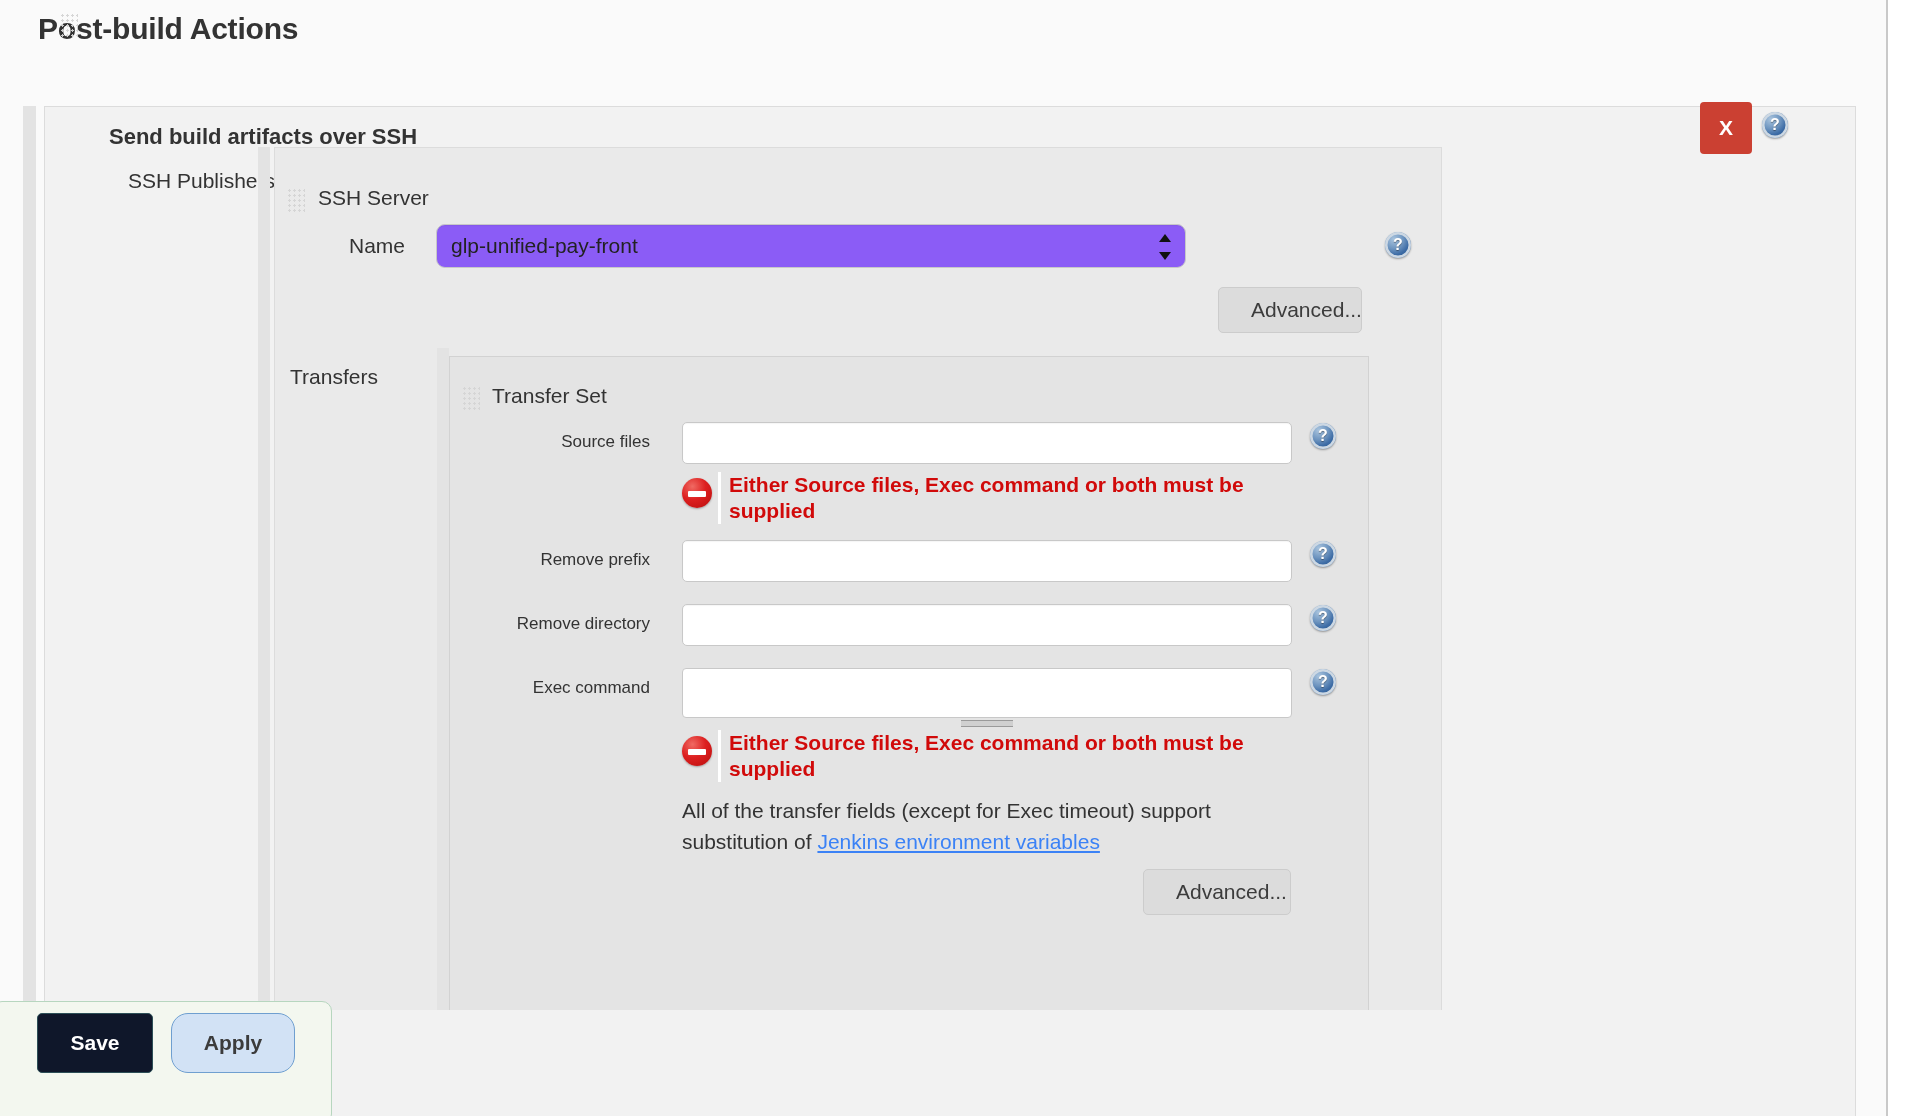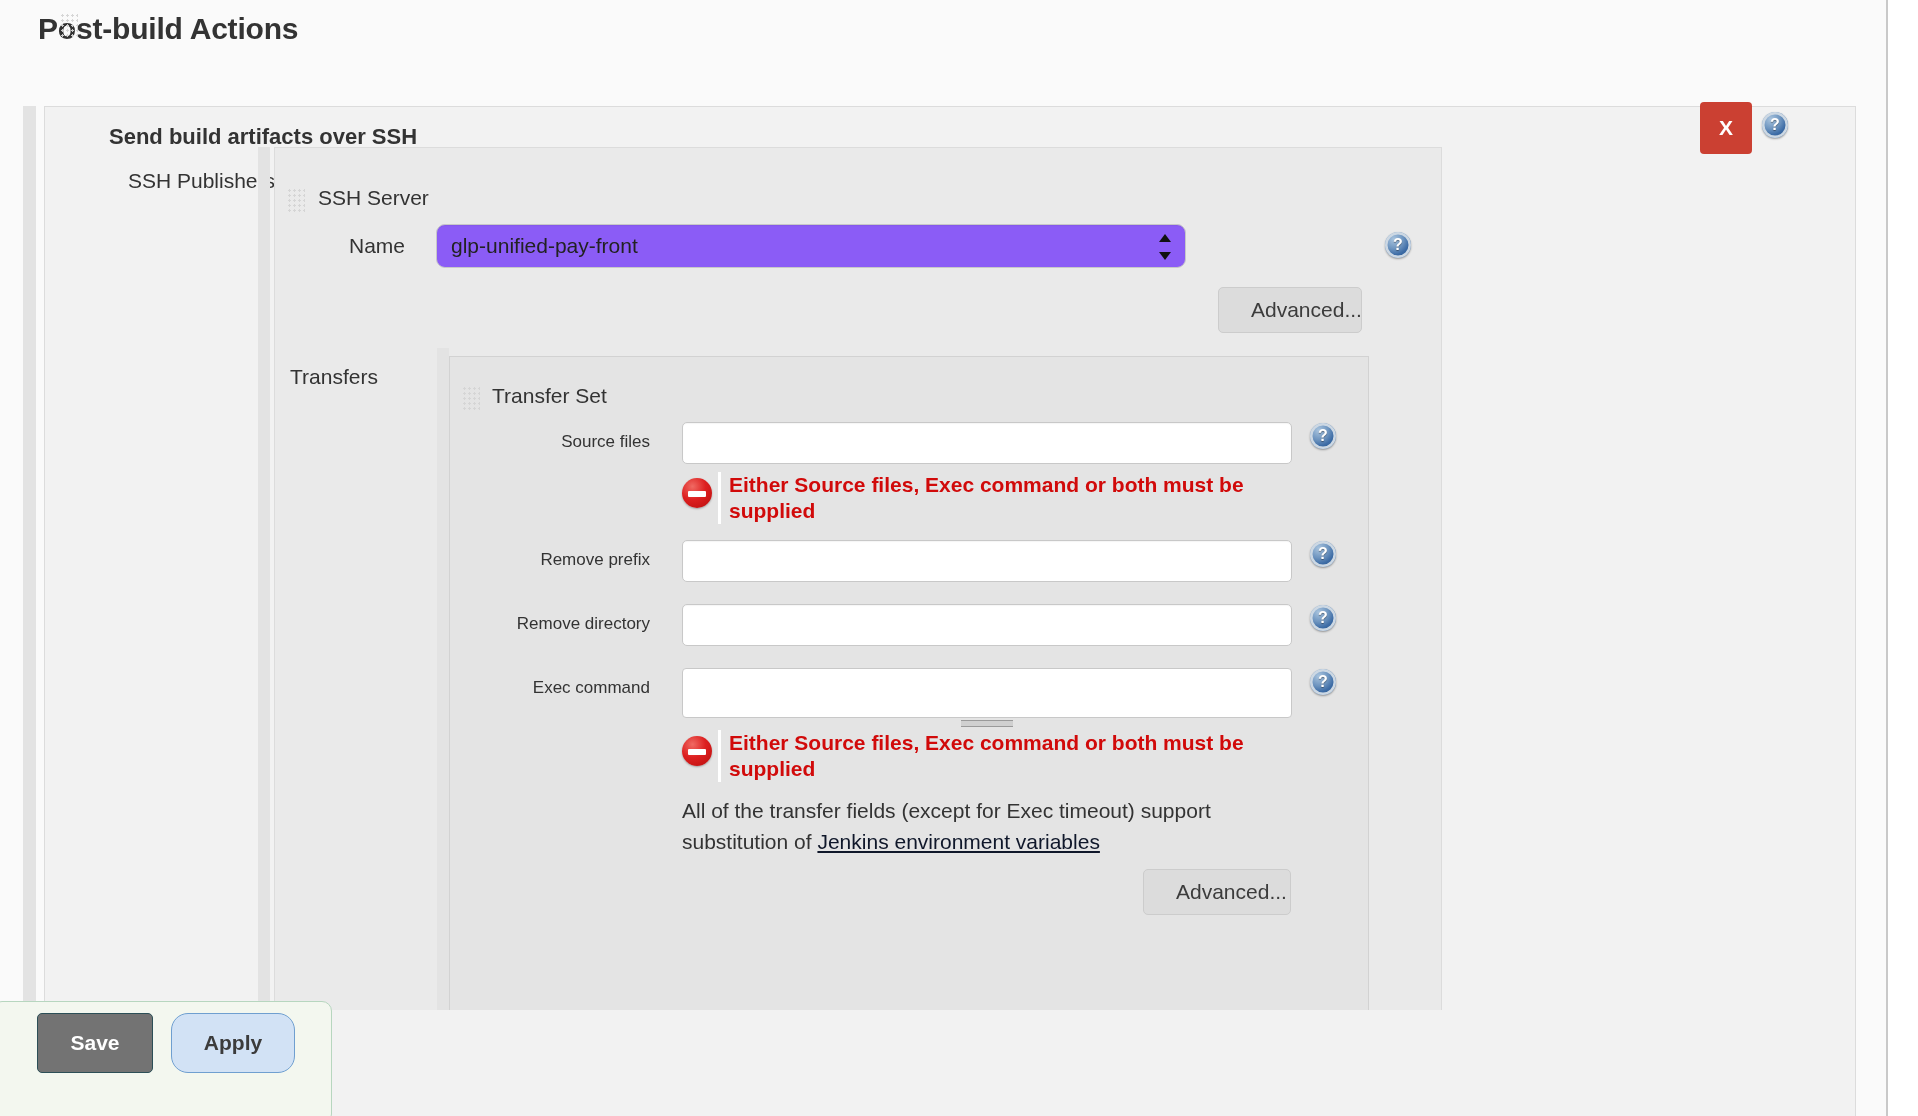--- a/index.html
+++ b/index.html
@@ -362,21 +362,21 @@
   
   .help-note {
     position: absolute;
     left: 682px; top: 795px;
     width: 600px;
     font-size: 21px;
     color: #333;
     line-height: 31px;
   }
   .help-note a {
-    color: #0f172a;
+    color: #3b82f6;
     text-decoration: underline;
   }
 
   .adv-transfer {
     position: absolute;
     left: 1143px; top: 869px;
     width: 148px;
   }
 
   
@@ -385,21 +385,21 @@
     left: -8px; top: 1001px;
     width: 340px; height: 123px;
     background: #f3f7ef;
     border: 1px solid #b7d6bf;
     border-radius: 10px;
   }
   .btn-save {
     position: absolute;
     left: 37px; top: 1013px;
     width: 116px; height: 60px;
-    background: #737373;
+    background: #0f172a;
     border: 1px solid #2c4f57;
     border-radius: 5px;
     color: #ffffff;
     font-family: "Liberation Sans", sans-serif;
     font-size: 21px;
     font-weight: bold;
     cursor: pointer;
   }
   .btn-apply {
     position: absolute;

